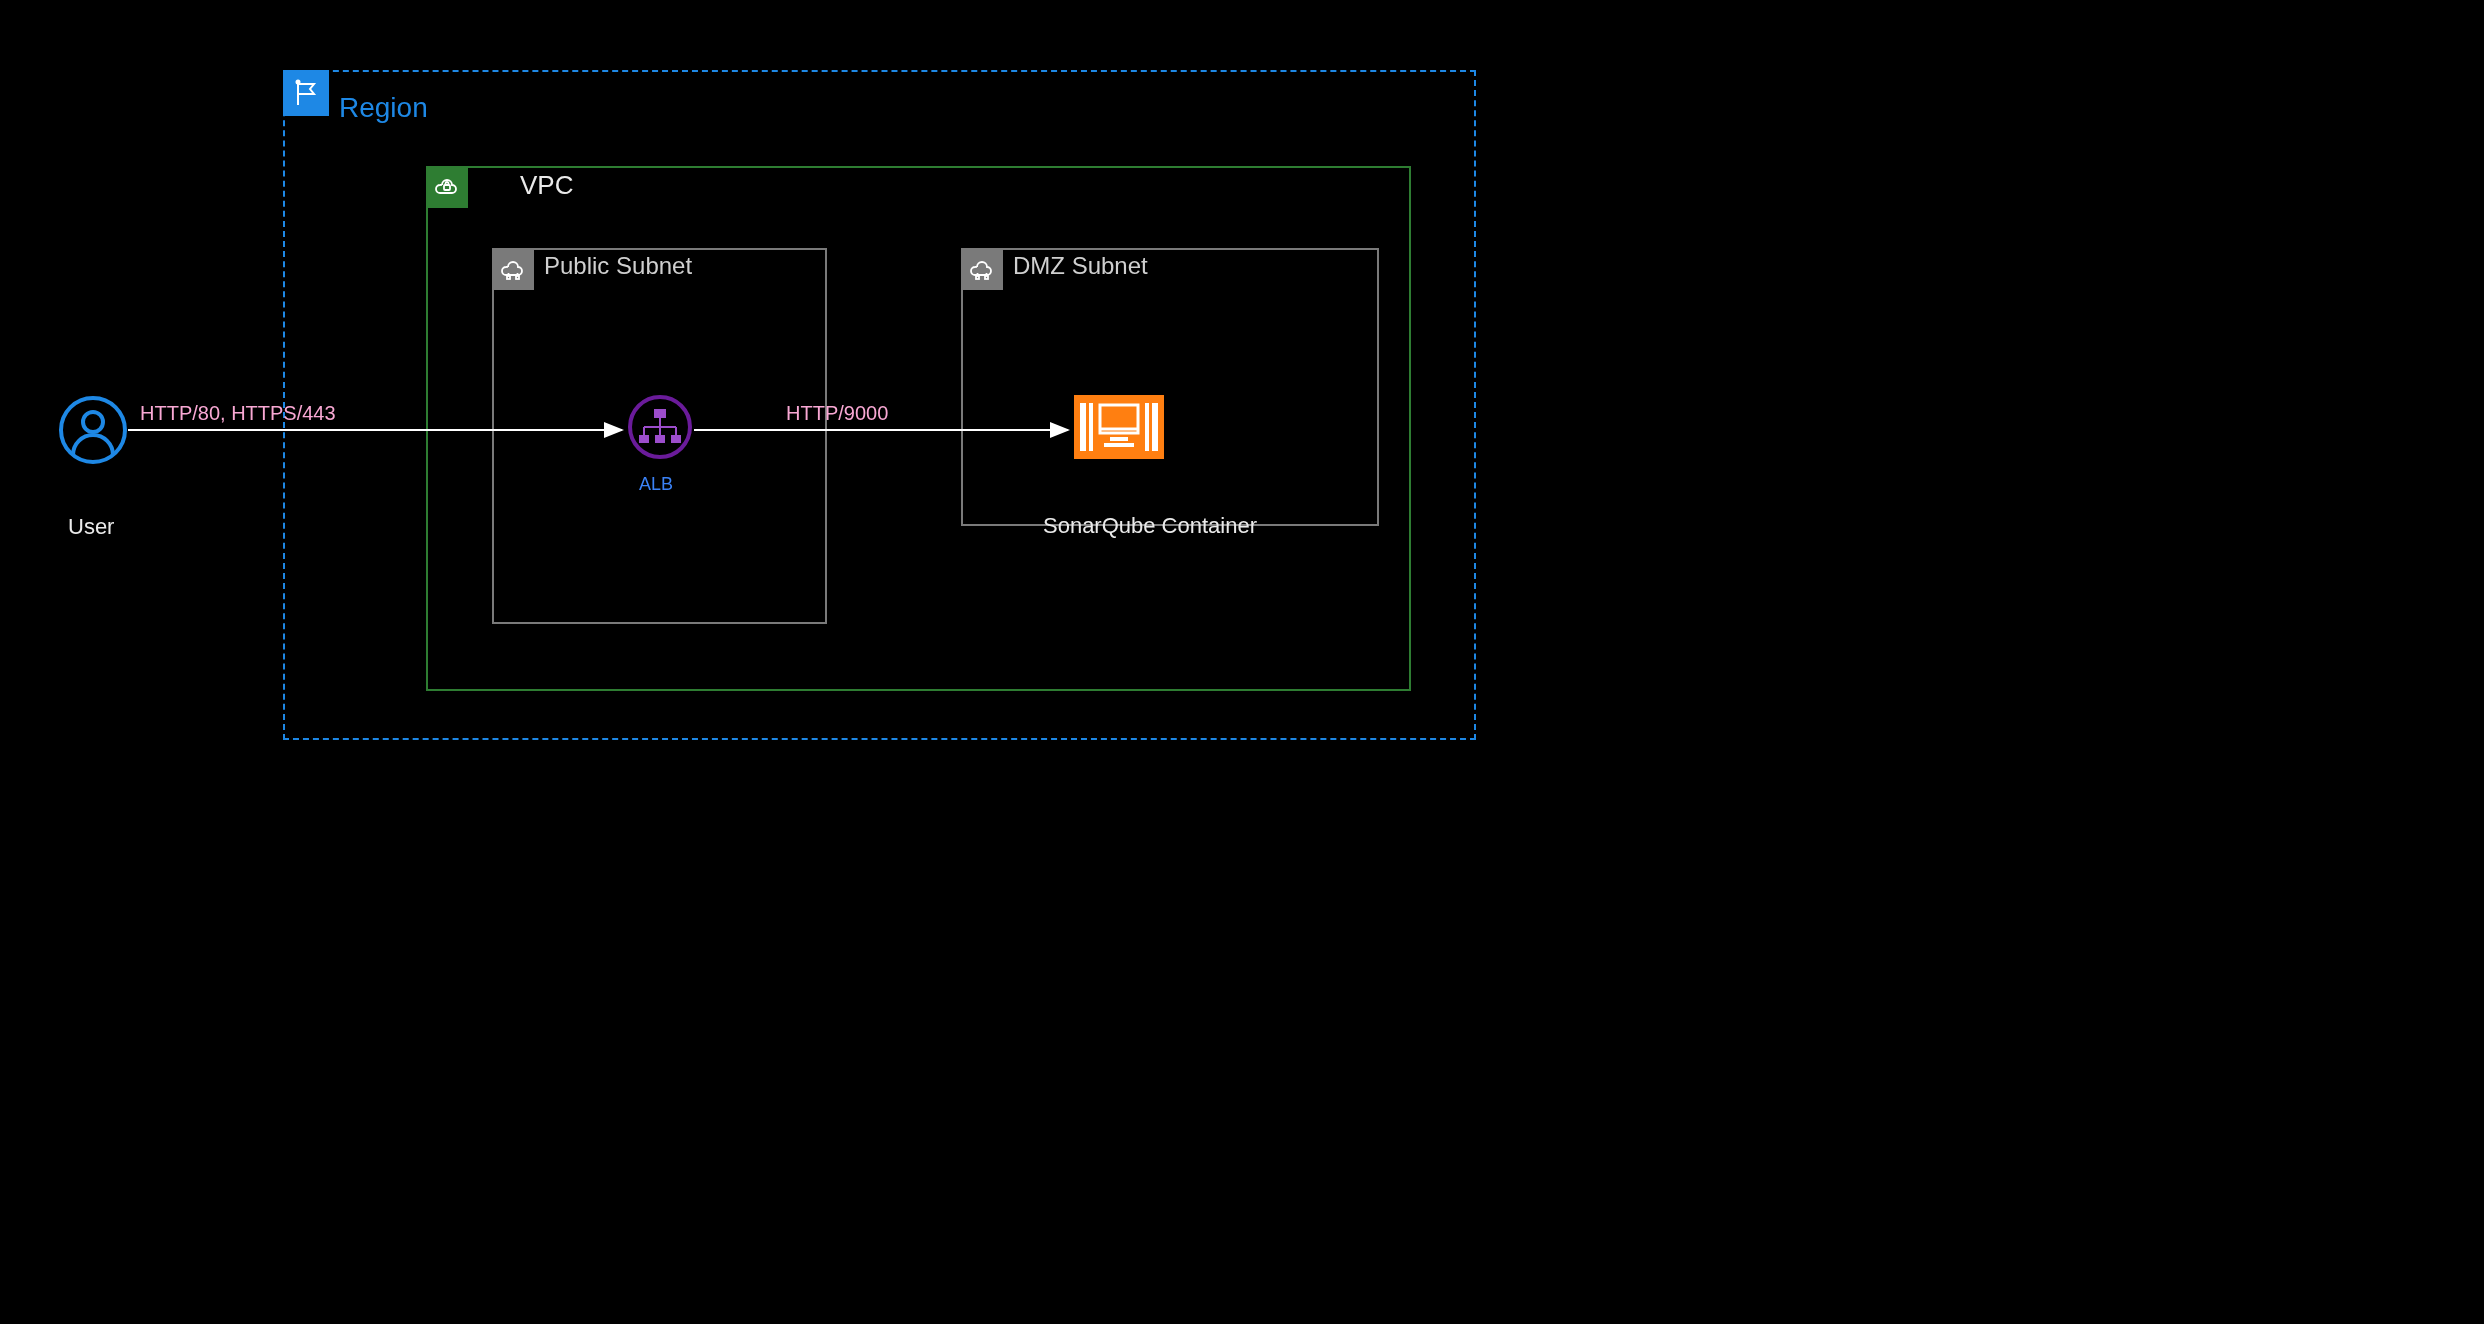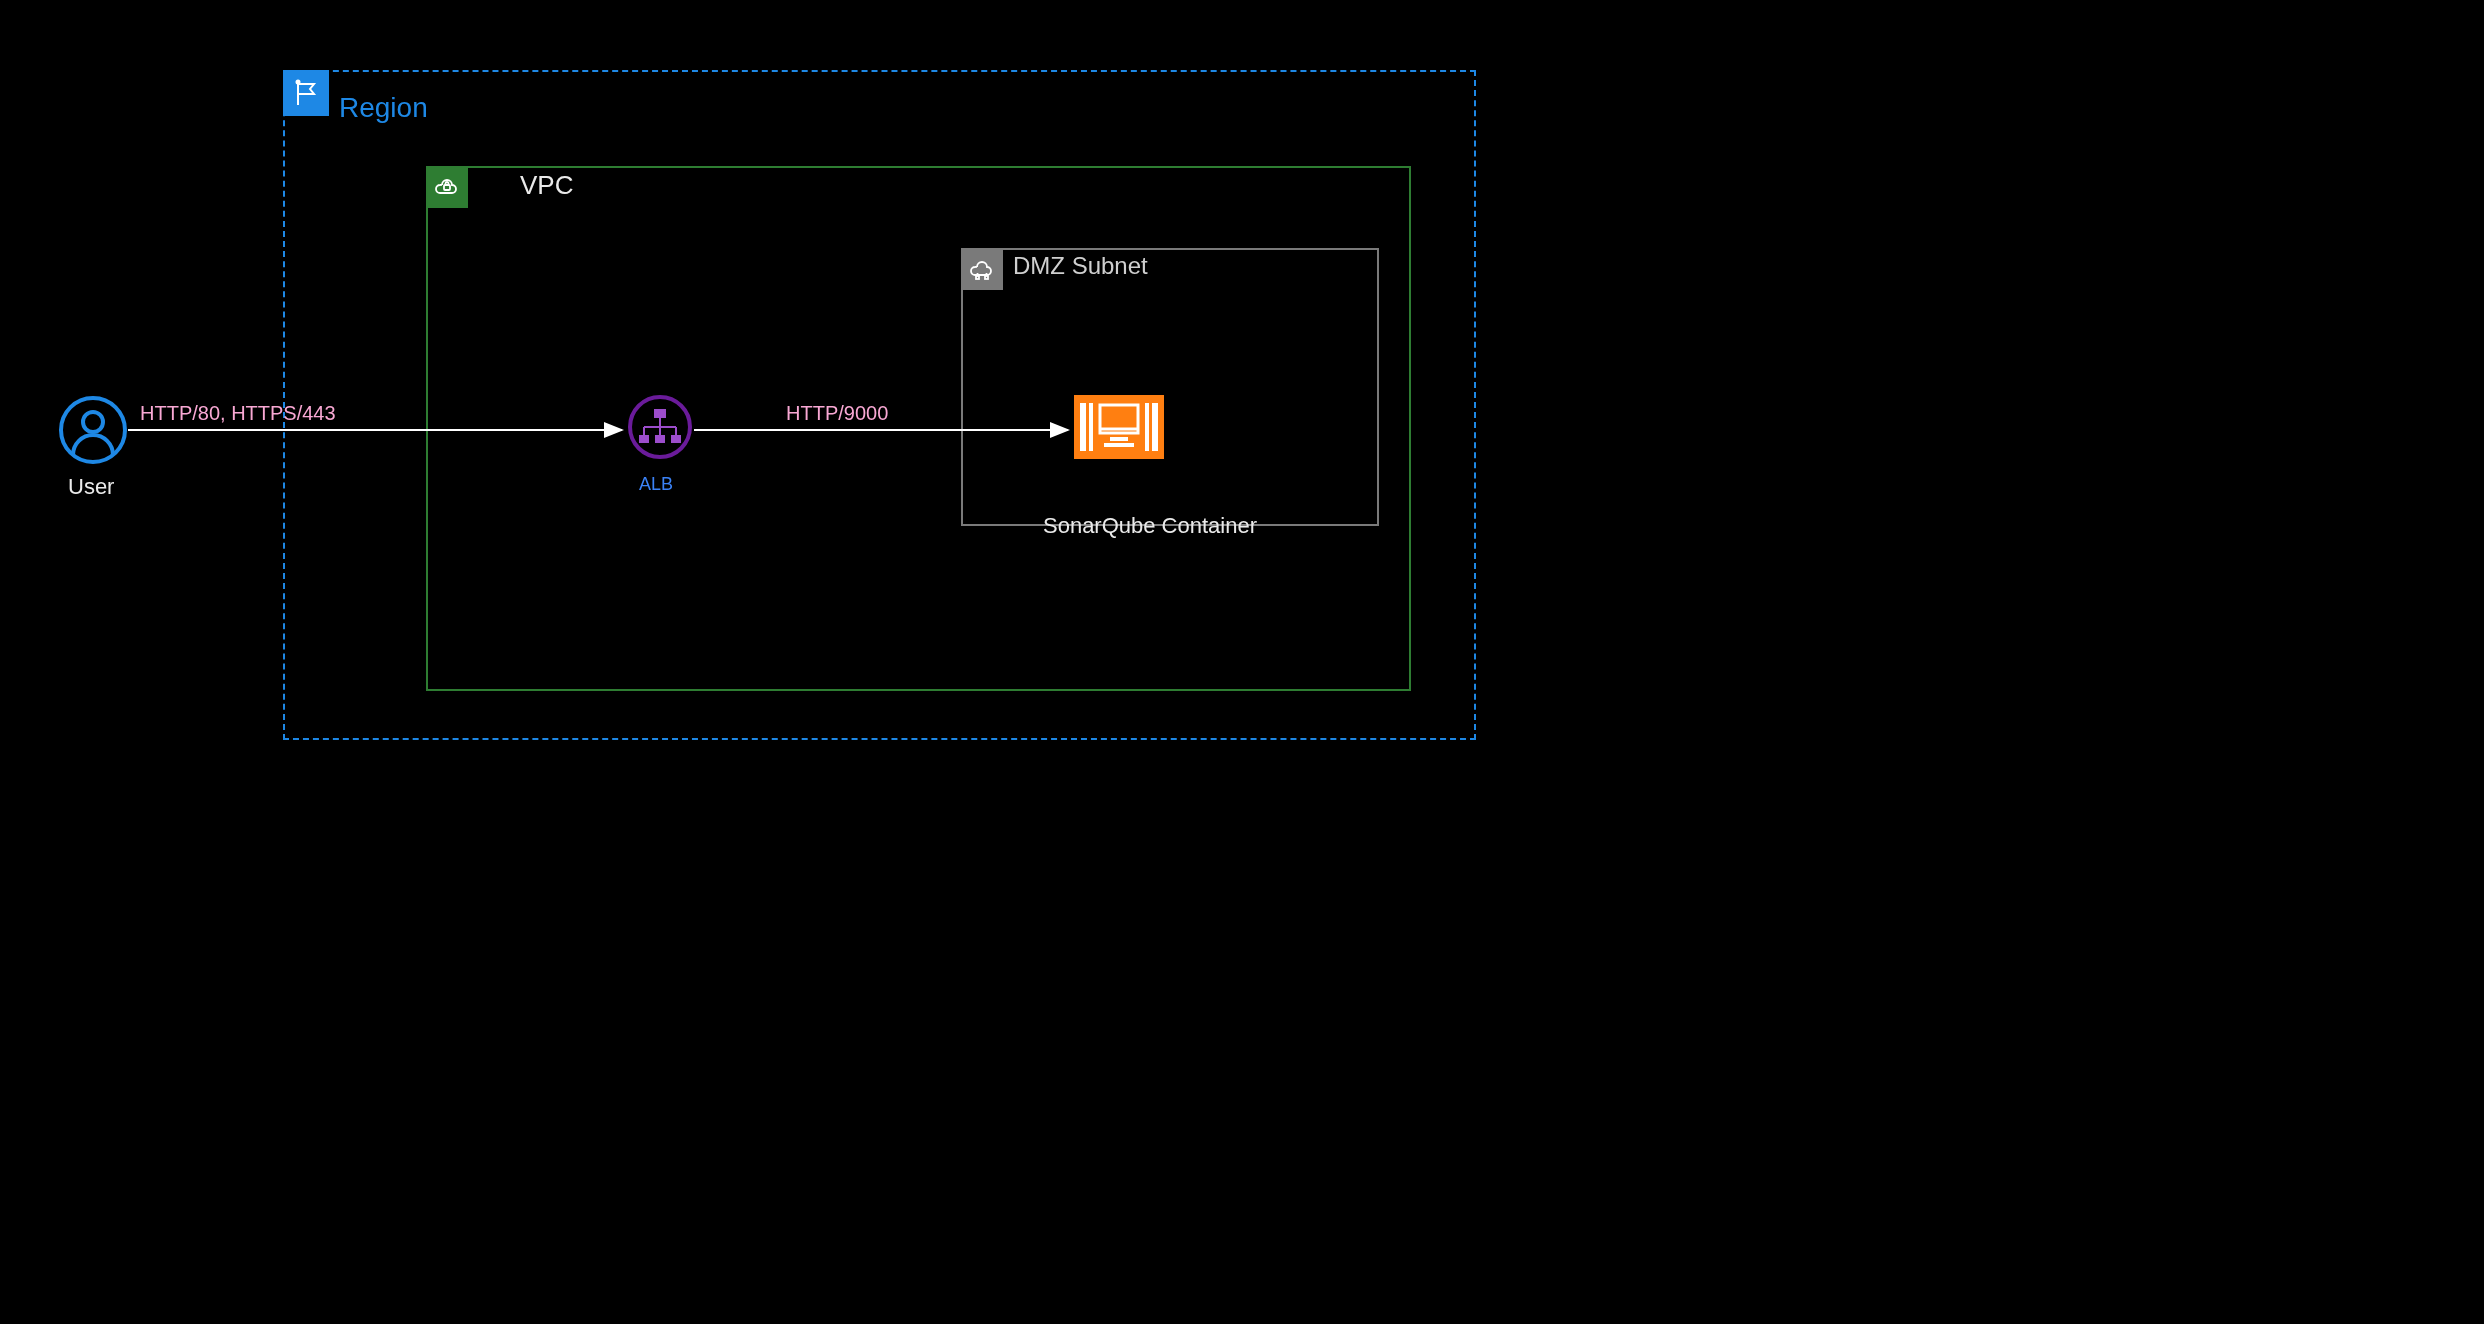--- a/index.html
+++ b/index.html
@@ -112,20 +112,21 @@
   }
   
   .user-icon {
     position: absolute;
   }
   .user-label {
     position: absolute;
     color: #eaeaea;
     font-size: 22px;
     text-align: right;
+    margin-top: 40px;
   }
   
   .alb-icon {
     position: absolute;
   }
   .alb-label {
     position: absolute;
     color: #3b82f6;
     font-size: 18px;
     text-align: right;
@@ -176,20 +177,32 @@
     <div class="vpc-badge">
       <svg width="28" height="28" viewBox="0 0 28 28" fill="none" stroke="#fff" stroke-width="1.8">
         <path d="M9 12 a5 5 0 0 1 10 0 a4 4 0 0 1 0 8 h-12 a4 4 0 0 1 0 -8 a5 5 0 0 1 2 0"></path>
         <rect x="11" y="12" width="6" height="5" rx="1"></rect>
         <path d="M12.5 12 v-1.5 a1.5 1.5 0 0 1 3 0 V12"></path>
       </svg>
     </div>
     <span class="vpc-label">VPC</span>
   </div>
 
+  <div class="box subnet" style="left:492px; top:248px; width:335px; height:376px;">
+    <div class="subnet-badge">
+      <svg width="28" height="28" viewBox="0 0 28 28" fill="none" stroke="#fff" stroke-width="1.8">
+        <path d="M9 12 a5 5 0 0 1 10 0 a4 4 0 0 1 0 8 h-12 a4 4 0 0 1 0 -8 a5 5 0 0 1 2 0"></path>
+        <rect x="8" y="21" width="3" height="3"></rect>
+        <rect x="17" y="21" width="3" height="3"></rect>
+        <line x1="9.5" y1="21" x2="9.5" y2="18"></line>
+        <line x1="18.5" y1="21" x2="18.5" y2="18"></line>
+      </svg>
+    </div>
+    <span class="subnet-label">Public Subnet</span>
+  </div>
 
   <div class="box subnet" style="left:961px; top:248px; width:418px; height:278px;">
     <div class="subnet-badge">
       <svg width="28" height="28" viewBox="0 0 28 28" fill="none" stroke="#fff" stroke-width="1.8">
         <path d="M9 12 a5 5 0 0 1 10 0 a4 4 0 0 1 0 8 h-12 a4 4 0 0 1 0 -8 a5 5 0 0 1 2 0"></path>
         <rect x="8" y="21" width="3" height="3"></rect>
         <rect x="17" y="21" width="3" height="3"></rect>
         <line x1="9.5" y1="21" x2="9.5" y2="18"></line>
         <line x1="18.5" y1="21" x2="18.5" y2="18"></line>
       </svg>

